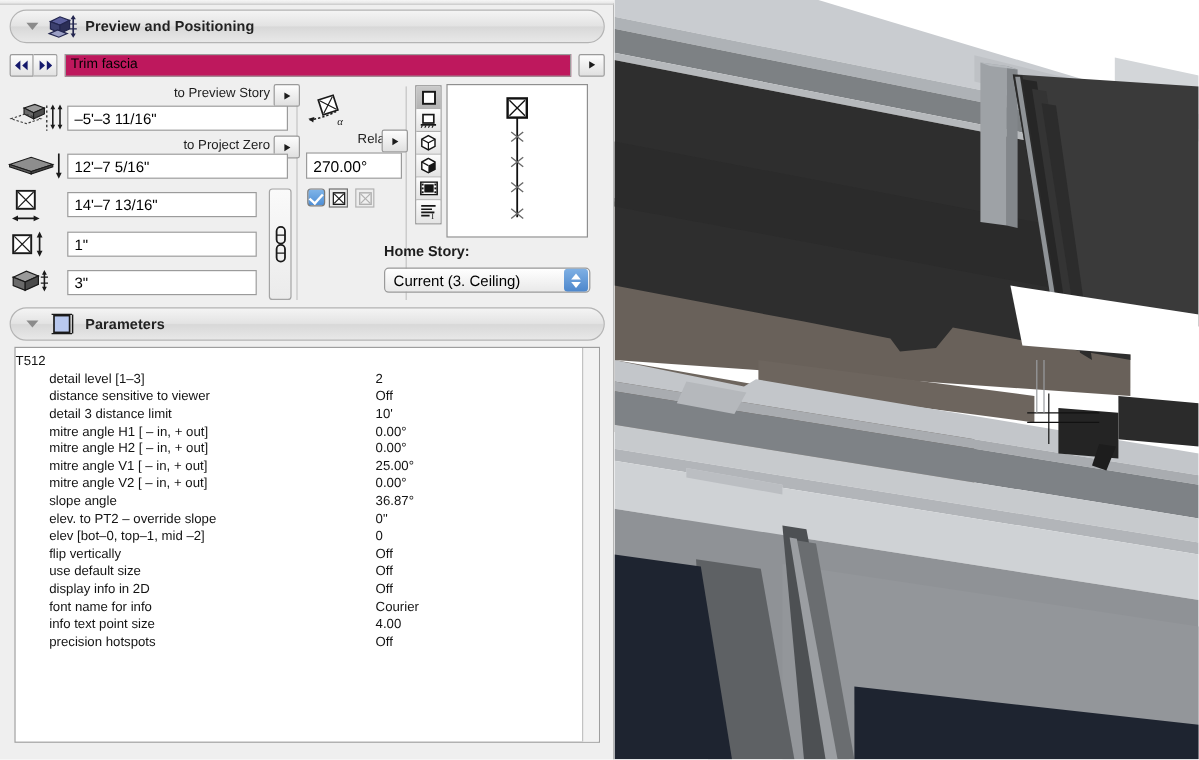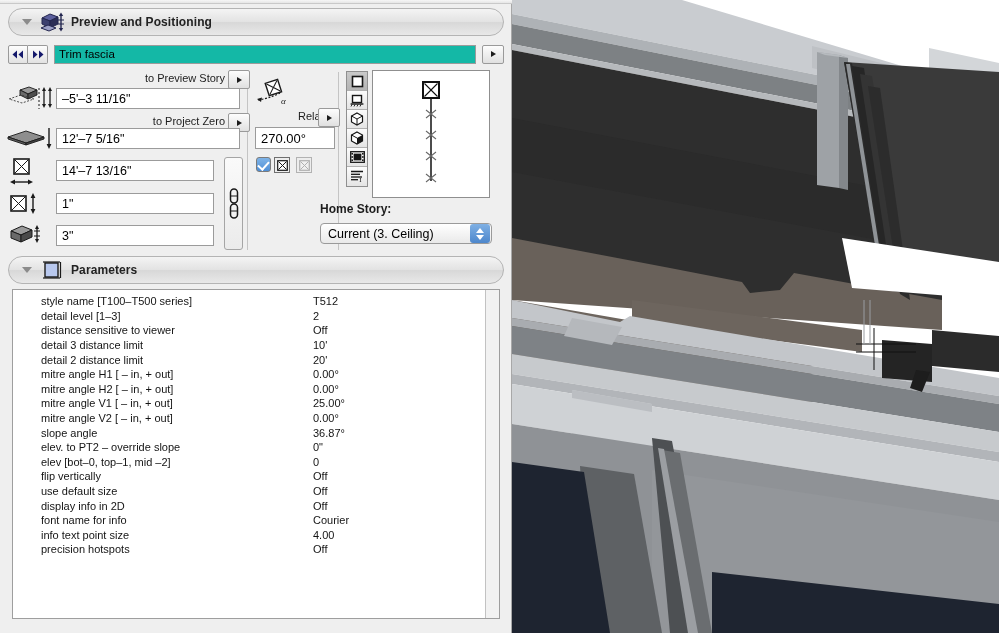--- a/index.html
+++ b/index.html
@@ -44,21 +44,21 @@
   .name-row { position:absolute; left:8px; top:44px; width:496px; height:20px; display:flex; align-items:center; }
   .navbtn {
     width:20px;height:19px;
     background:linear-gradient(to bottom,#fdfdfd,#e2e2e2);
     border:1px solid #9a9a9a; display:flex;align-items:center;justify-content:center;
   }
   .navbtn.first { border-radius:2px 0 0 2px; }
   .navbtn.second { border-radius:0 2px 2px 0; border-left:none; }
   .name-field {
     margin-left:6px; flex:1 1 auto; height:19px;
-    background:#14b8a6; border:1px solid #9b9b9b;
+    background:#be185d; border:1px solid #9b9b9b;
     display:flex; align-items:center; padding-left:4px;
     font-size:11.5px;
   }
   .popbtn {
     margin-left:6px; width:22px;height:19px;
     background:linear-gradient(to bottom,#fdfdfd,#e0e0e0);
     border:1px solid #9a9a9a; border-radius:2px;
     display:flex;align-items:center;justify-content:center;
   }
   .tri-r { width:0;height:0;border-top:4px solid transparent;border-bottom:4px solid transparent;border-left:6px solid #1c1c1c;}
@@ -409,38 +409,33 @@
           <line x1="3" y1="19" x2="20" y2="19" stroke="#1a1a1a" stroke-width="1.2"></line>
           <line x1="20.5" y1="3" x2="20.5" y2="19" stroke="#1a1a1a" stroke-width="1.2"></line>
         </svg>
       </span>
       <span class="sh-title">Parameters</span>
     </div>
 
     <div id="param-list">
       <div id="param-rows" style="padding-top: 4px;">
           <div class="prow">
-            <span class="pname">style name [T100–T500 series]</span>
             <span class="pval">T512</span>
           </div>
           <div class="prow">
             <span class="pname">detail level [1–3]</span>
             <span class="pval">2</span>
           </div>
           <div class="prow">
             <span class="pname">distance sensitive to viewer</span>
             <span class="pval">Off</span>
           </div>
           <div class="prow">
             <span class="pname">detail 3 distance limit</span>
             <span class="pval">10'</span>
-          </div>
-          <div class="prow">
-            <span class="pname">detail 2 distance limit</span>
-            <span class="pval">20'</span>
           </div>
           <div class="prow">
             <span class="pname">mitre angle H1 [ – in, + out]</span>
             <span class="pval">0.00°</span>
           </div>
           <div class="prow">
             <span class="pname">mitre angle H2 [ – in, + out]</span>
             <span class="pval">0.00°</span>
           </div>
           <div class="prow">

